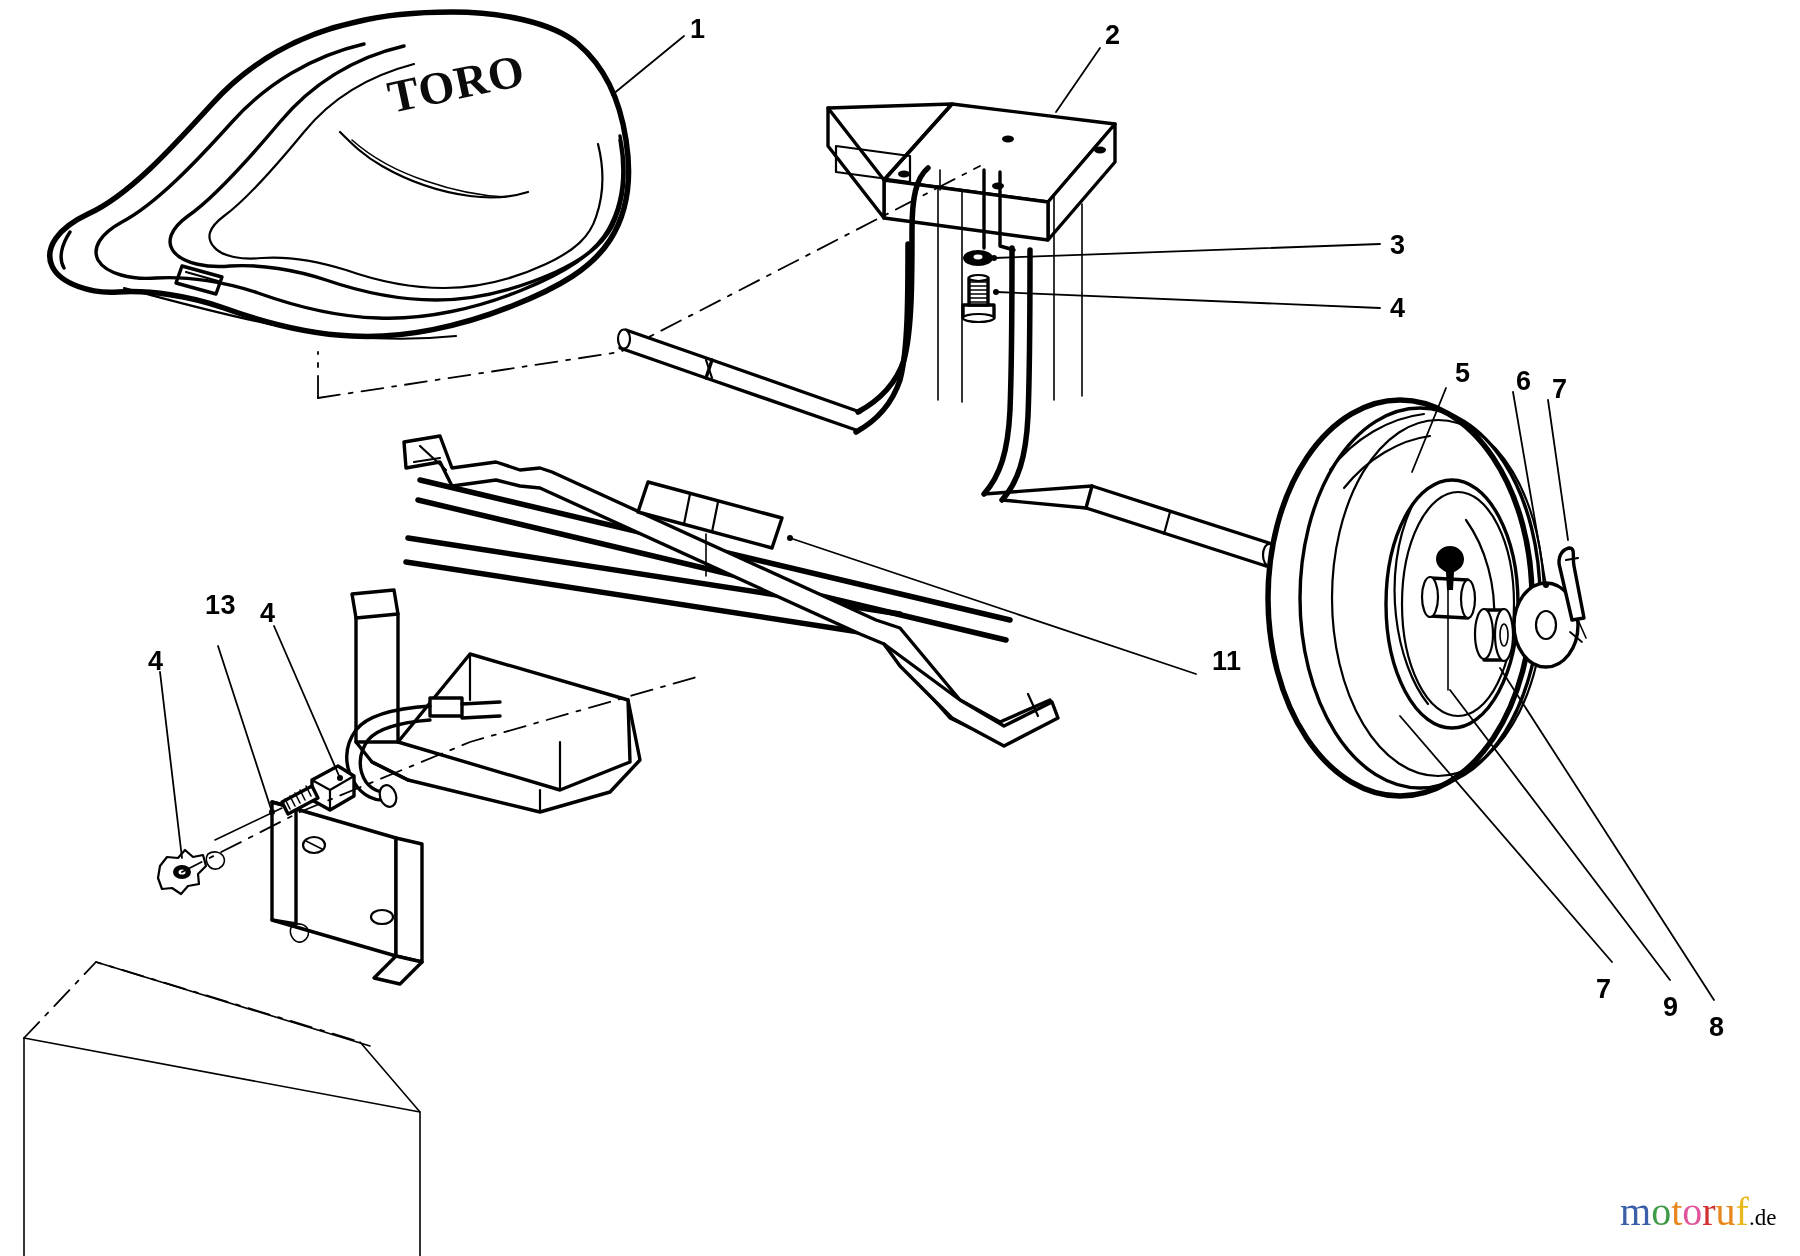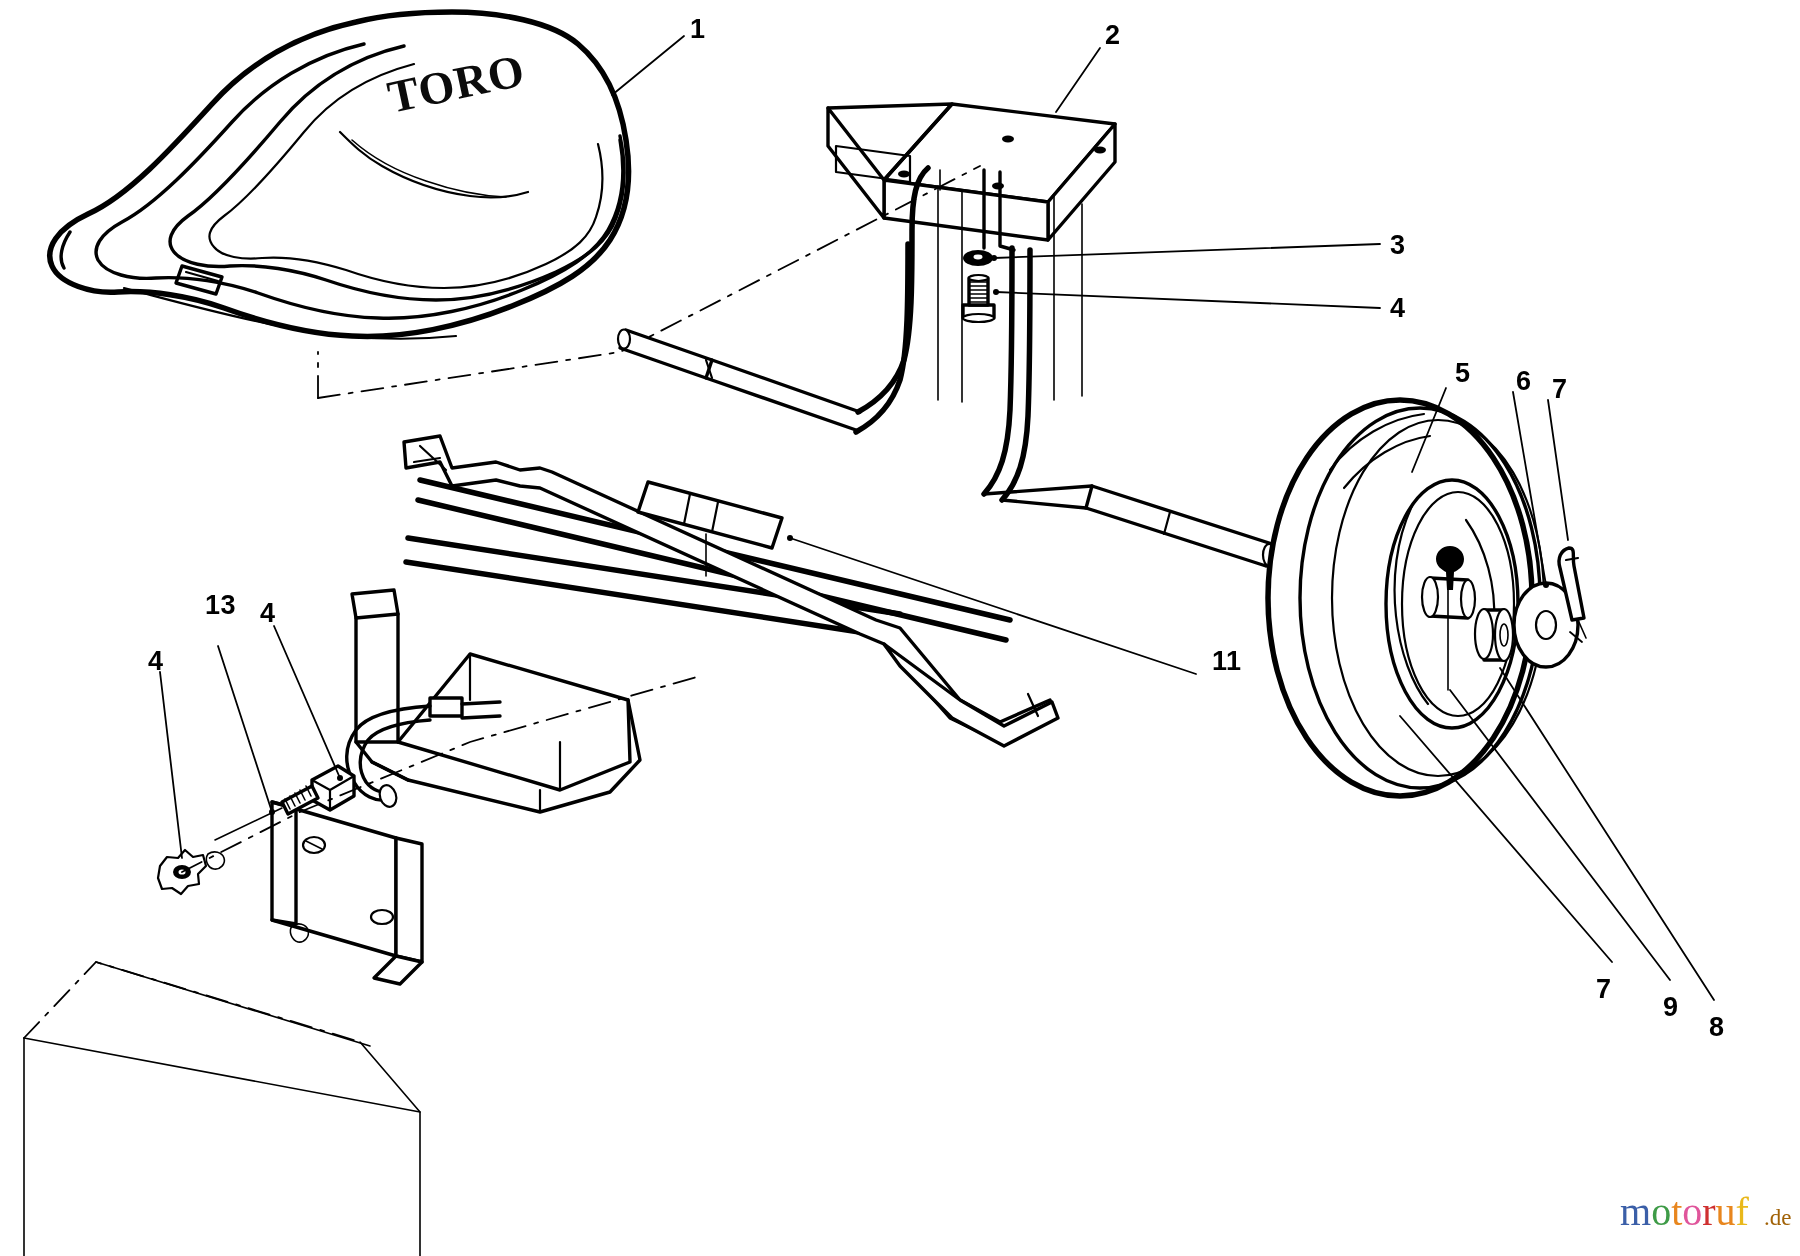--- a/index.html
+++ b/index.html
@@ -44,23 +44,22 @@
     left:1620px;top:1192px;
     font-family:"Liberation Serif", serif;
     font-size:40px;
     line-height:1;
     white-space:nowrap;
     user-select:none;
   }
   #watermark .wm{display:inline-block;}
   #watermark .wm-suffix{
     font-size:23px;
-    color:#a16207;
+    color:#000000;
     letter-spacing:0px;
-    margin-left:15px;
   }
 </style>
 </head>
 <body>
 
 <div id="diagram-root">
 
   <svg id="parts-svg" viewBox="0 0 1800 1256" xmlns="http://www.w3.org/2000/svg">
     <defs>
       <style>

